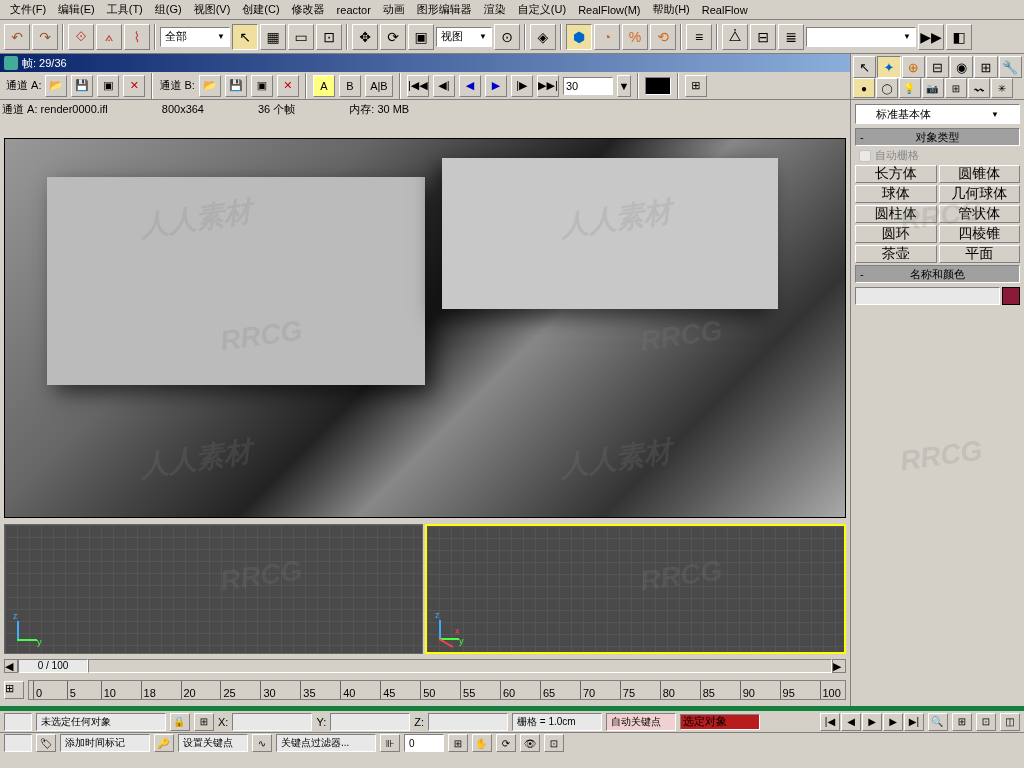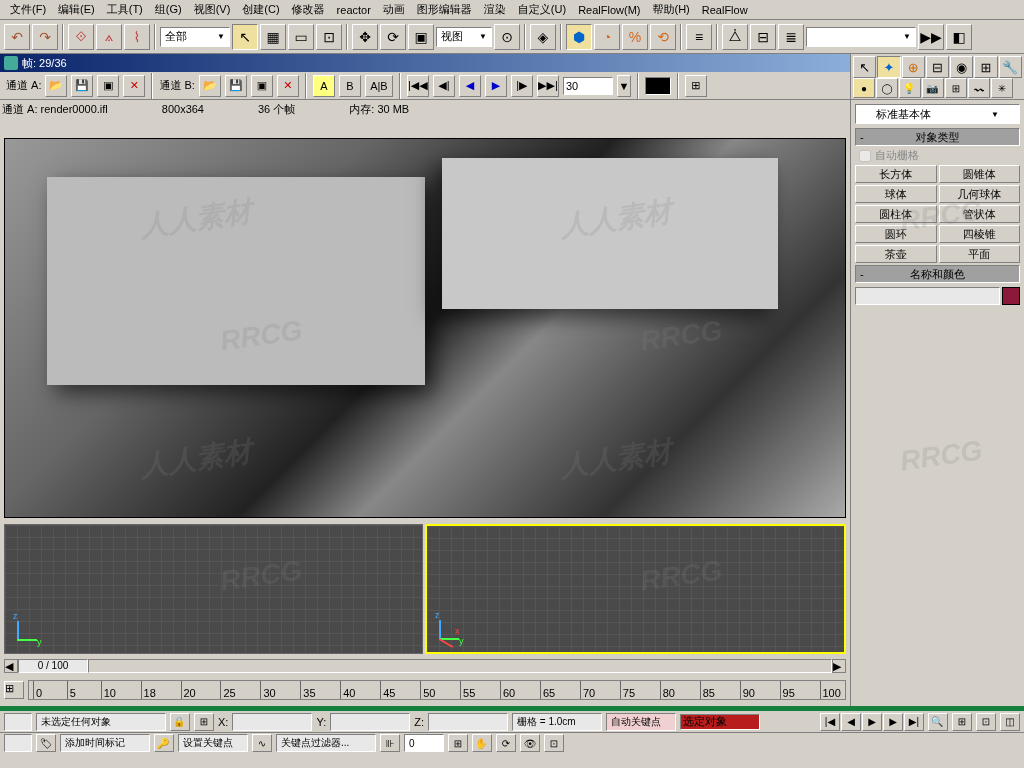--- a/index.html
+++ b/index.html
@@ -67,21 +67,21 @@
 .cp-tab { width: 26px; height: 22px; border: 1px solid; border-color: #fff #808080 #808080 #fff; display: flex; align-items: center; justify-content: center; font-size: 13px; }
 .cp-tab.active { background: #f0e0a0; border-color: #808080 #fff #fff #808080; }
 .cp-subtabs { height: 22px; display: flex; gap: 1px; padding: 0 2px; border-bottom: 1px solid #808080; }
 .cp-subtab { width: 22px; height: 20px; border: 1px solid; border-color: #fff #808080 #808080 #fff; display: flex; align-items: center; justify-content: center; font-size: 10px; }
 .cp-combo { margin: 4px; height: 20px; border: 1px solid; border-color: #808080 #fff #fff #808080; background: white; display: flex; align-items: center; padding: 0 20px; }
 .cp-rollout-hdr { height: 18px; background: #a0a0a0; border: 1px solid; border-color: #808080 #fff #fff #808080; text-align: center; font-size: 11px; display: flex; align-items: center; justify-content: center; margin: 2px 4px; position: relative; }
 .cp-rollout-hdr .minus { position: absolute; left: 4px; }
 .cp-check { margin: 2px 8px; display: flex; align-items: center; gap: 4px; font-size: 11px; color: #888; }
 .cp-check input { width: 12px; height: 12px; }
 .cp-grid { display: grid; grid-template-columns: 1fr 1fr; gap: 2px; margin: 2px 4px; }
-.cp-grid-btn { height: 18px; border: 1px solid; border-color: #fff #808080 #808080 #fff; text-align: center; font-size: 11px; display: flex; align-items: center; justify-content: center; }
+.cp-grid-btn { height: 18px; border: 1px solid; border-color: #fff #808080 #808080 #fff; text-align: center; font-size: 14px; display: flex; align-items: center; justify-content: center; }
 .cp-name-row { margin: 4px; display: flex; gap: 2px; }
 .cp-name-input { flex: 1; height: 18px; border: 1px solid; border-color: #808080 #fff #fff #808080; background: #e8e8e8; }
 .cp-color-sw { width: 18px; height: 18px; background: #8b1a3a; border: 1px solid #000; }
 
 
 .status-area { position: absolute; bottom: 0; left: 0; right: 0; height: 62px; background: #d4d0c8; border-top: 5px solid #15803d; }
 .status-row1 { height: 22px; display: flex; align-items: center; padding: 2px 4px; gap: 4px; border-bottom: 1px solid #808080; }
 .status-row2 { height: 20px; display: flex; align-items: center; padding: 2px 4px; gap: 4px; }
 .sb-box { width: 28px; height: 18px; border: 1px solid; border-color: #808080 #fff #fff #808080; background: #e8e8e8; }
 .sb-field { height: 18px; border: 1px solid; border-color: #808080 #fff #fff #808080; background: #e8e8e8; padding: 0 4px; font-size: 10px; display: flex; align-items: center; }

